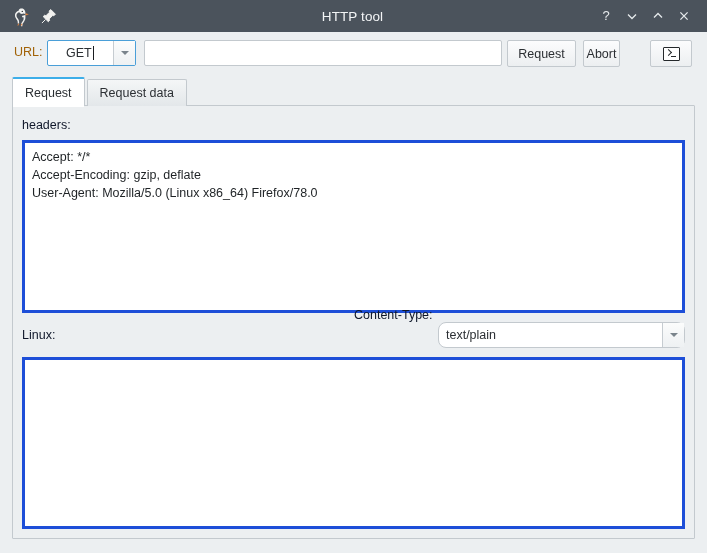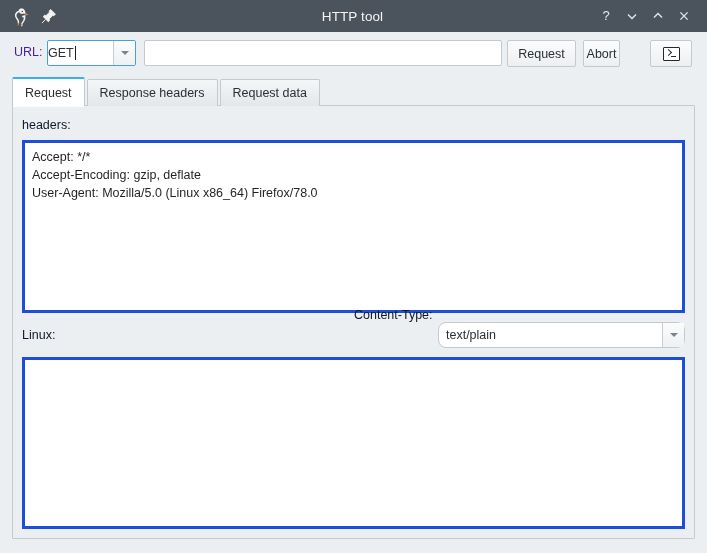--- a/index.html
+++ b/index.html
@@ -60,38 +60,38 @@
     width: 26px; height: 26px;
     display: flex; align-items: center; justify-content: center;
     color: #e6eaec;
     cursor: default;
   }
   .wbtn svg { display: block; }
   .url-label {
     position: absolute;
     left: 14px; top: 45px;
     font-size: 12.5px;
-    color: #4c1d95;
+    color: #a16207;
   }
   .method-combo {
     position: absolute;
     left: 47px; top: 40px;
     width: 89px; height: 26px;
     background: #ffffff;
     border: 1px solid #4a9fd8;
     border-radius: 2px;
     box-sizing: border-box;
     display: flex;
     align-items: stretch;
   }
   .method-value {
     flex: 1;
     display: flex;
     align-items: center;
-    padding-left: 0;
+    padding-left: 18px;
     font-size: 12.5px;
     color: #2b2f33;
     position: relative;
   }
   .caret {
     display: inline-block;
     width: 1px;
     height: 14px;
     background: #1a1d20;
     margin-left: 1px;
@@ -333,21 +333,20 @@
   <div class="url-input"></div>
 
   <div class="btn" id="btn-request">Request</div>
   <div class="btn" id="btn-abort">Abort</div>
   <div class="btn" id="btn-console">
     <span class="term-icon"></span>
   </div>
 
   <div class="tabbar">
     <div class="tab active">Request</div>
-    <div class="tab">Response headers</div>
     <div class="tab">Request data</div>
   </div>
 
   <div class="tabpanel"></div>
 
   <div class="field-label" id="headers-label">headers:</div>
 
   <div class="textbox" id="headers-box">
     <div class="lines">Accept: */*
 Accept-Encoding: gzip, deflate

